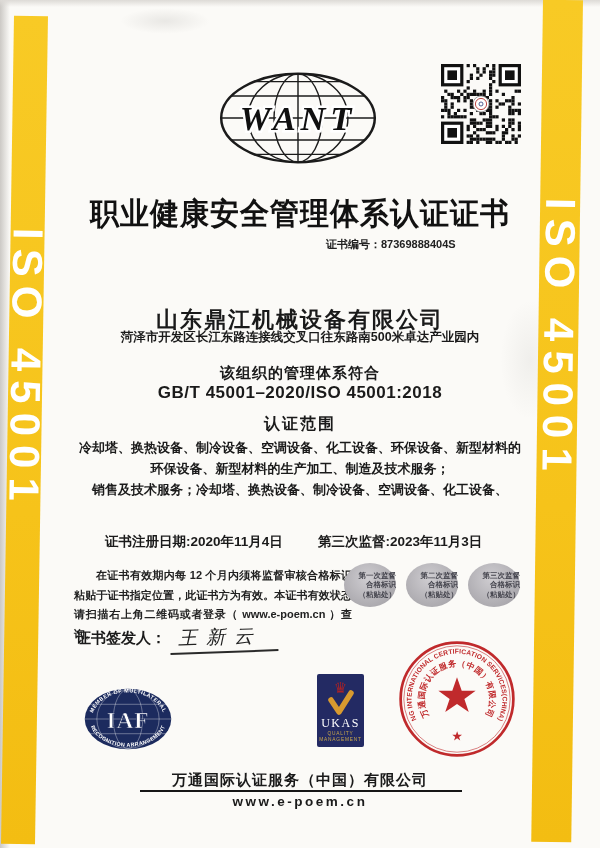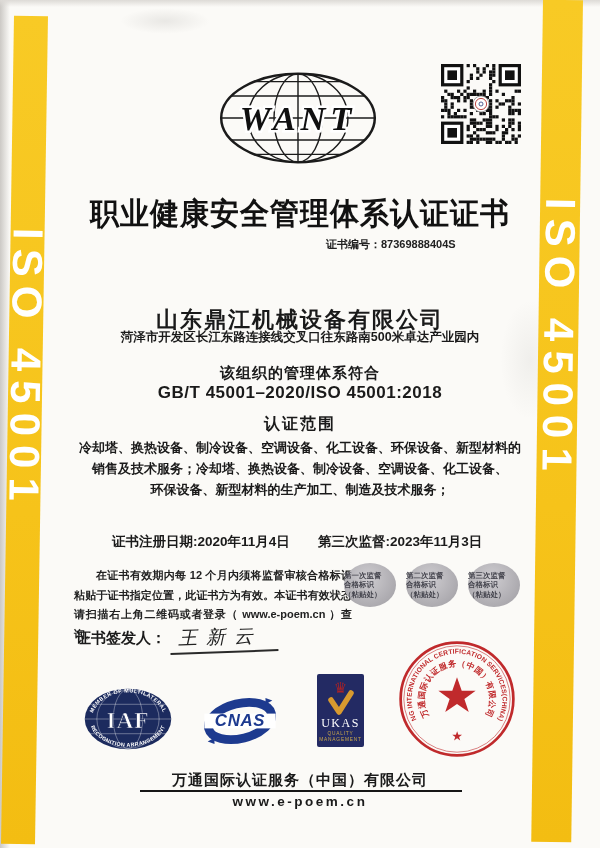--- a/index.html
+++ b/index.html
@@ -38,32 +38,32 @@
   
   .cline{left:50px;width:500px;text-align:center;}
   .certify-heading{top:276px;font-size:15px;font-weight:bold;}
   .company{top:297px;font-size:22px;font-weight:bold;letter-spacing:2px;margin-top:8px;}
   .address{top:329px;font-size:12.5px;font-weight:bold;}
   .conformity{top:364px;font-size:15px;font-weight:bold;letter-spacing:1px;}
   .standard{top:383px;font-size:17px;font-weight:bold;letter-spacing:.5px;}
   .scope-heading{top:414px;font-size:16px;font-weight:bold;letter-spacing:2px;}
   .scope{top:437px;font-size:13px;font-weight:bold;line-height:21px;}
   .date{top:533px;font-size:13.5px;font-weight:bold;white-space:nowrap;}
-  .date-reg{left:112px;text-align:right;} .date-valid{left:318px;}
+  .date-reg{left:105px;text-align:right;} .date-valid{left:318px;}
   .notice{
     left:74px;top:566px;width:278px;font-size:11px;line-height:19.5px;
     font-weight:bold;color:#222;text-align:justify;text-indent:2em;
   }
   
   .ovals{left:344px;top:563px;display:flex;gap:10px;}
   .oval{
     width:52px;height:44px;border-radius:50%;
     background:radial-gradient(ellipse at 45% 35%,#cfcdd1,#aaa8ad 75%,#9d9ba1);
     color:#45454e;font-size:7.5px;line-height:9.5px;font-weight:bold;
-    display:flex;flex-direction:column;align-items:flex-start;justify-content:center;
+    display:flex;flex-direction:column;align-items:flex-end;justify-content:center;
     text-align:center;letter-spacing:0;
   }
   
   .issuer{left:76px;top:624px;font-size:15px;font-weight:bold;white-space:nowrap;}
   .sig-name{
     font-family:"DejaVu Serif", serif;font-style:italic;font-weight:normal;
     font-size:19px;letter-spacing:9px;color:#222;
     border-bottom:2px solid #2a2a2a;padding:0 16px 1px 8px;margin-left:4px;
     display:inline-block;transform:rotate(-2deg);
   }
@@ -311,22 +311,22 @@
     <span>证书编号：</span><span>87369888404S</span>
   </div>
 
   <div class="abs cline company">山东鼎江机械设备有限公司</div>
   <div class="abs cline address">菏泽市开发区长江东路连接线交叉口往东路南500米卓达产业园内</div>
   <div class="abs cline conformity">该组织的管理体系符合</div>
   <div class="abs cline standard">GB/T 45001–2020/ISO 45001:2018</div>
   <div class="abs cline scope-heading">认证范围</div>
   <div class="abs cline scope">
     <div>冷却塔、换热设备、制冷设备、空调设备、化工设备、环保设备、新型材料的</div>
+    <div>环保设备、新型材料的生产加工、制造及技术服务；</div>
     <div>销售及技术服务；冷却塔、换热设备、制冷设备、空调设备、化工设备、</div>
-    <div>环保设备、新型材料的生产加工、制造及技术服务；</div>
   </div>
 
   <div class="abs date date-reg">证书注册日期:2020年11月4日</div>
   <div class="abs date date-valid">第三次监督:2023年11月3日</div>
 
   <div class="abs notice">在证书有效期内每 12 个月内须将监督审核合格标识粘贴于证书指定位置，此证书方为有效。本证书有效状态请扫描右上角二维码或者登录（ www.e-poem.cn ）查询。</div>
 
   <div class="abs ovals">
     <div class="oval">
       <span>第一次监督</span>
@@ -366,31 +366,20 @@
       <text font-size="6.2" font-weight="bold" fill="#ffffff" letter-spacing="0.6">
         <textPath href="#iafTop" startOffset="50%" text-anchor="middle">MEMBER OF MULTILATERAL</textPath>
       </text>
       <text font-size="6.2" font-weight="bold" fill="#ffffff" letter-spacing="0.4">
         <textPath href="#iafBot" startOffset="50%" text-anchor="middle">RECOGNITION ARRANGEMENT</textPath>
       </text>
       <text x="52" y="47" text-anchor="middle" font-family="Liberation Serif, serif" font-weight="bold" font-size="27" fill="#ffffff" stroke="#1c2b5e" stroke-width="0.8" letter-spacing="1">IAF</text>
     </svg>
   </div>
 
-  <div class="abs cnas">
-    <svg width="74" height="54" viewBox="0 0 110 78">
-      <g transform="rotate(-14 55 39)">
-        <ellipse cx="55" cy="39" rx="48" ry="26" fill="none" stroke="#1d3a8f" stroke-width="13"></ellipse>
-        <path d="M100,15 l9,6 -11,3 z" fill="#1d3a8f"></path>
-        <path d="M10,63 l-9,-6 11,-3 z" fill="#1d3a8f"></path>
-      </g>
-      <rect x="2" y="28" width="106" height="22" fill="#ffffff"></rect>
-      <text x="55" y="47" text-anchor="middle" font-weight="bold" font-style="italic" font-size="25" fill="#1d3a8f" letter-spacing="1">CNAS</text>
-    </svg>
-  </div>
 
   <div class="abs ukas">
     <svg width="47" height="73" viewBox="0 0 47 73">
       <text x="23.5" y="19" text-anchor="middle" font-size="15" fill="#a92227">♛</text>
       <path d="M14,26 L22,38 L34,19" fill="none" stroke="#d89a2f" stroke-width="5.5" stroke-linecap="round" stroke-linejoin="round"></path>
       <text x="23.5" y="53" text-anchor="middle" font-family="Liberation Serif, serif" font-size="12" fill="#ffffff" letter-spacing="1.5">UKAS</text>
       <text x="23.5" y="61" text-anchor="middle" font-size="4.8" fill="#c9a84c" letter-spacing="0.8">QUALITY</text>
       <text x="23.5" y="67" text-anchor="middle" font-size="4.8" fill="#c9a84c" letter-spacing="0.8">MANAGEMENT</text>
     </svg>
   </div>

